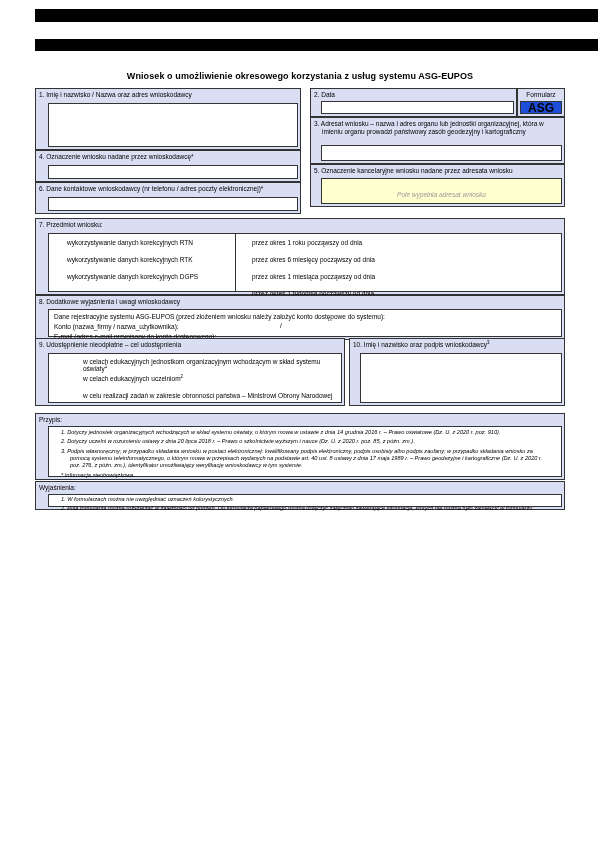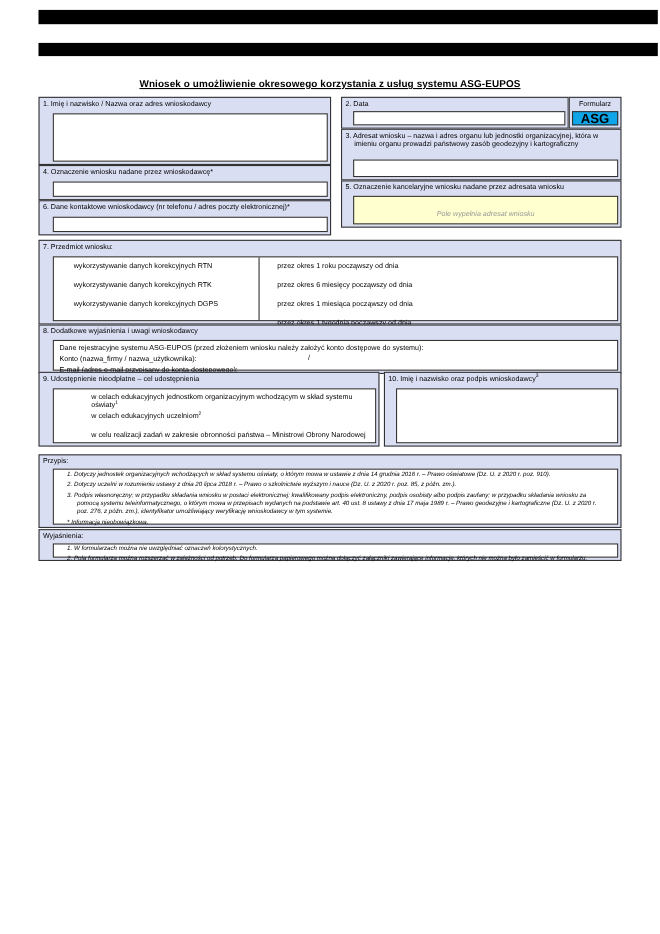--- a/index.html
+++ b/index.html
@@ -1,29 +1,29 @@
 <!DOCTYPE html>
 <html><head>
 <meta charset="utf-8">
 <style>
   html,body{margin:0;padding:0;background:#fff;}
   .page{position:relative;width:600px;height:849px;background:#ffffff;overflow:hidden;
         font-family:"Liberation Sans",sans-serif;color:#000;}
   .redaction{position:absolute;background:#000;}
   .title{position:absolute;left:0;top:71px;width:600px;text-align:center;
-         font-size:9px;font-weight:bold;letter-spacing:.1px;text-decoration:underline;}
+         font-size:9px;font-weight:bold;letter-spacing:.1px;}
   .box{position:absolute;box-sizing:border-box;background:#dadef3;border:1.5px solid #333;}
   .lbl{font-size:6.5px;line-height:1.25;padding:2px 4px 0 3px;}
   .lbl.hang{padding-left:11px;text-indent:-8px;}
   .input{position:absolute;box-sizing:border-box;background:#fff;border:1.2px solid #333;}
   .yellow{position:absolute;box-sizing:border-box;background:#ffffcf;border:1.2px solid #333;
           display:flex;align-items:flex-end;justify-content:center;padding-bottom:5px;}
   .ghost{font-size:6.5px;font-style:italic;color:#9a9a9a;}
   .cell-label{display:block;text-align:center;font-size:6.5px;padding-top:2px;}
-  .asg{position:absolute;left:2px;right:2px;top:12px;bottom:2px;background:#0ea5e9;
+  .asg{position:absolute;left:2px;right:2px;top:12px;bottom:2px;background:#1d4ed8;
        border:1.2px solid #333;display:flex;align-items:center;justify-content:center;
        font-weight:bold;font-size:12px;box-sizing:border-box;}
   .opt{position:absolute;font-size:6.5px;white-space:nowrap;}
   .opt.wrap{white-space:normal;}
   .divider{position:absolute;top:0;bottom:0;left:186px;border-left:1.2px solid #333;}
   .b8lines{padding:2px 0 0 5px;font-size:6.5px;line-height:10px;}
   .slash{position:absolute;left:231px;top:12px;font-size:6.5px;}
   .fn{font-size:5.6px;font-style:italic;line-height:7.2px;margin:0 0 2.2px 0;
       padding-left:14px;text-indent:-9px;}
   .fnwrap{padding:2px 8px 0 7px;}

